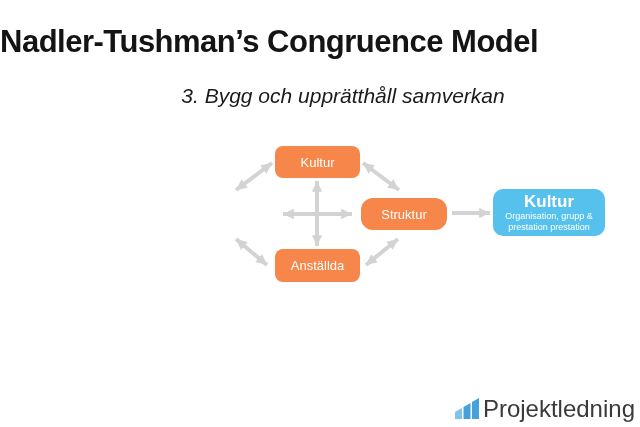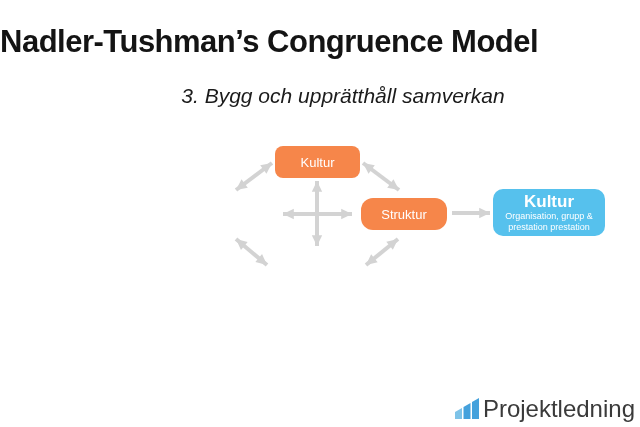--- a/index.html
+++ b/index.html
@@ -108,20 +108,23 @@
     <line x1="283" y1="214" x2="352" y2="214" stroke="#d3d3d3" stroke-width="4" marker-start="url(#ah)" marker-end="url(#ah)"></line>
     <line x1="452" y1="213" x2="490" y2="213" stroke="#d3d3d3" stroke-width="4" marker-end="url(#ah)"></line>
   </svg>
 
   <div class="node node-kultur">
     <span>Kultur</span>
   </div>
   <div class="node node-struktur">
     <span>Struktur</span>
   </div>
+  <div class="node node-anstallda">
+    <span>Anställda</span>
+  </div>
 
   <div class="output-box">
     <div class="output-title">Kultur</div>
     <div class="output-sub">Organisation, grupp &amp;</div>
     <div class="output-sub">prestation prestation</div>
   </div>
 
   <div class="brand">
     <svg width="25" height="23" viewBox="0 0 25 23">
       <polygon points="0,22 0,15 7,11 7,22" fill="#7ec3e8"></polygon>

